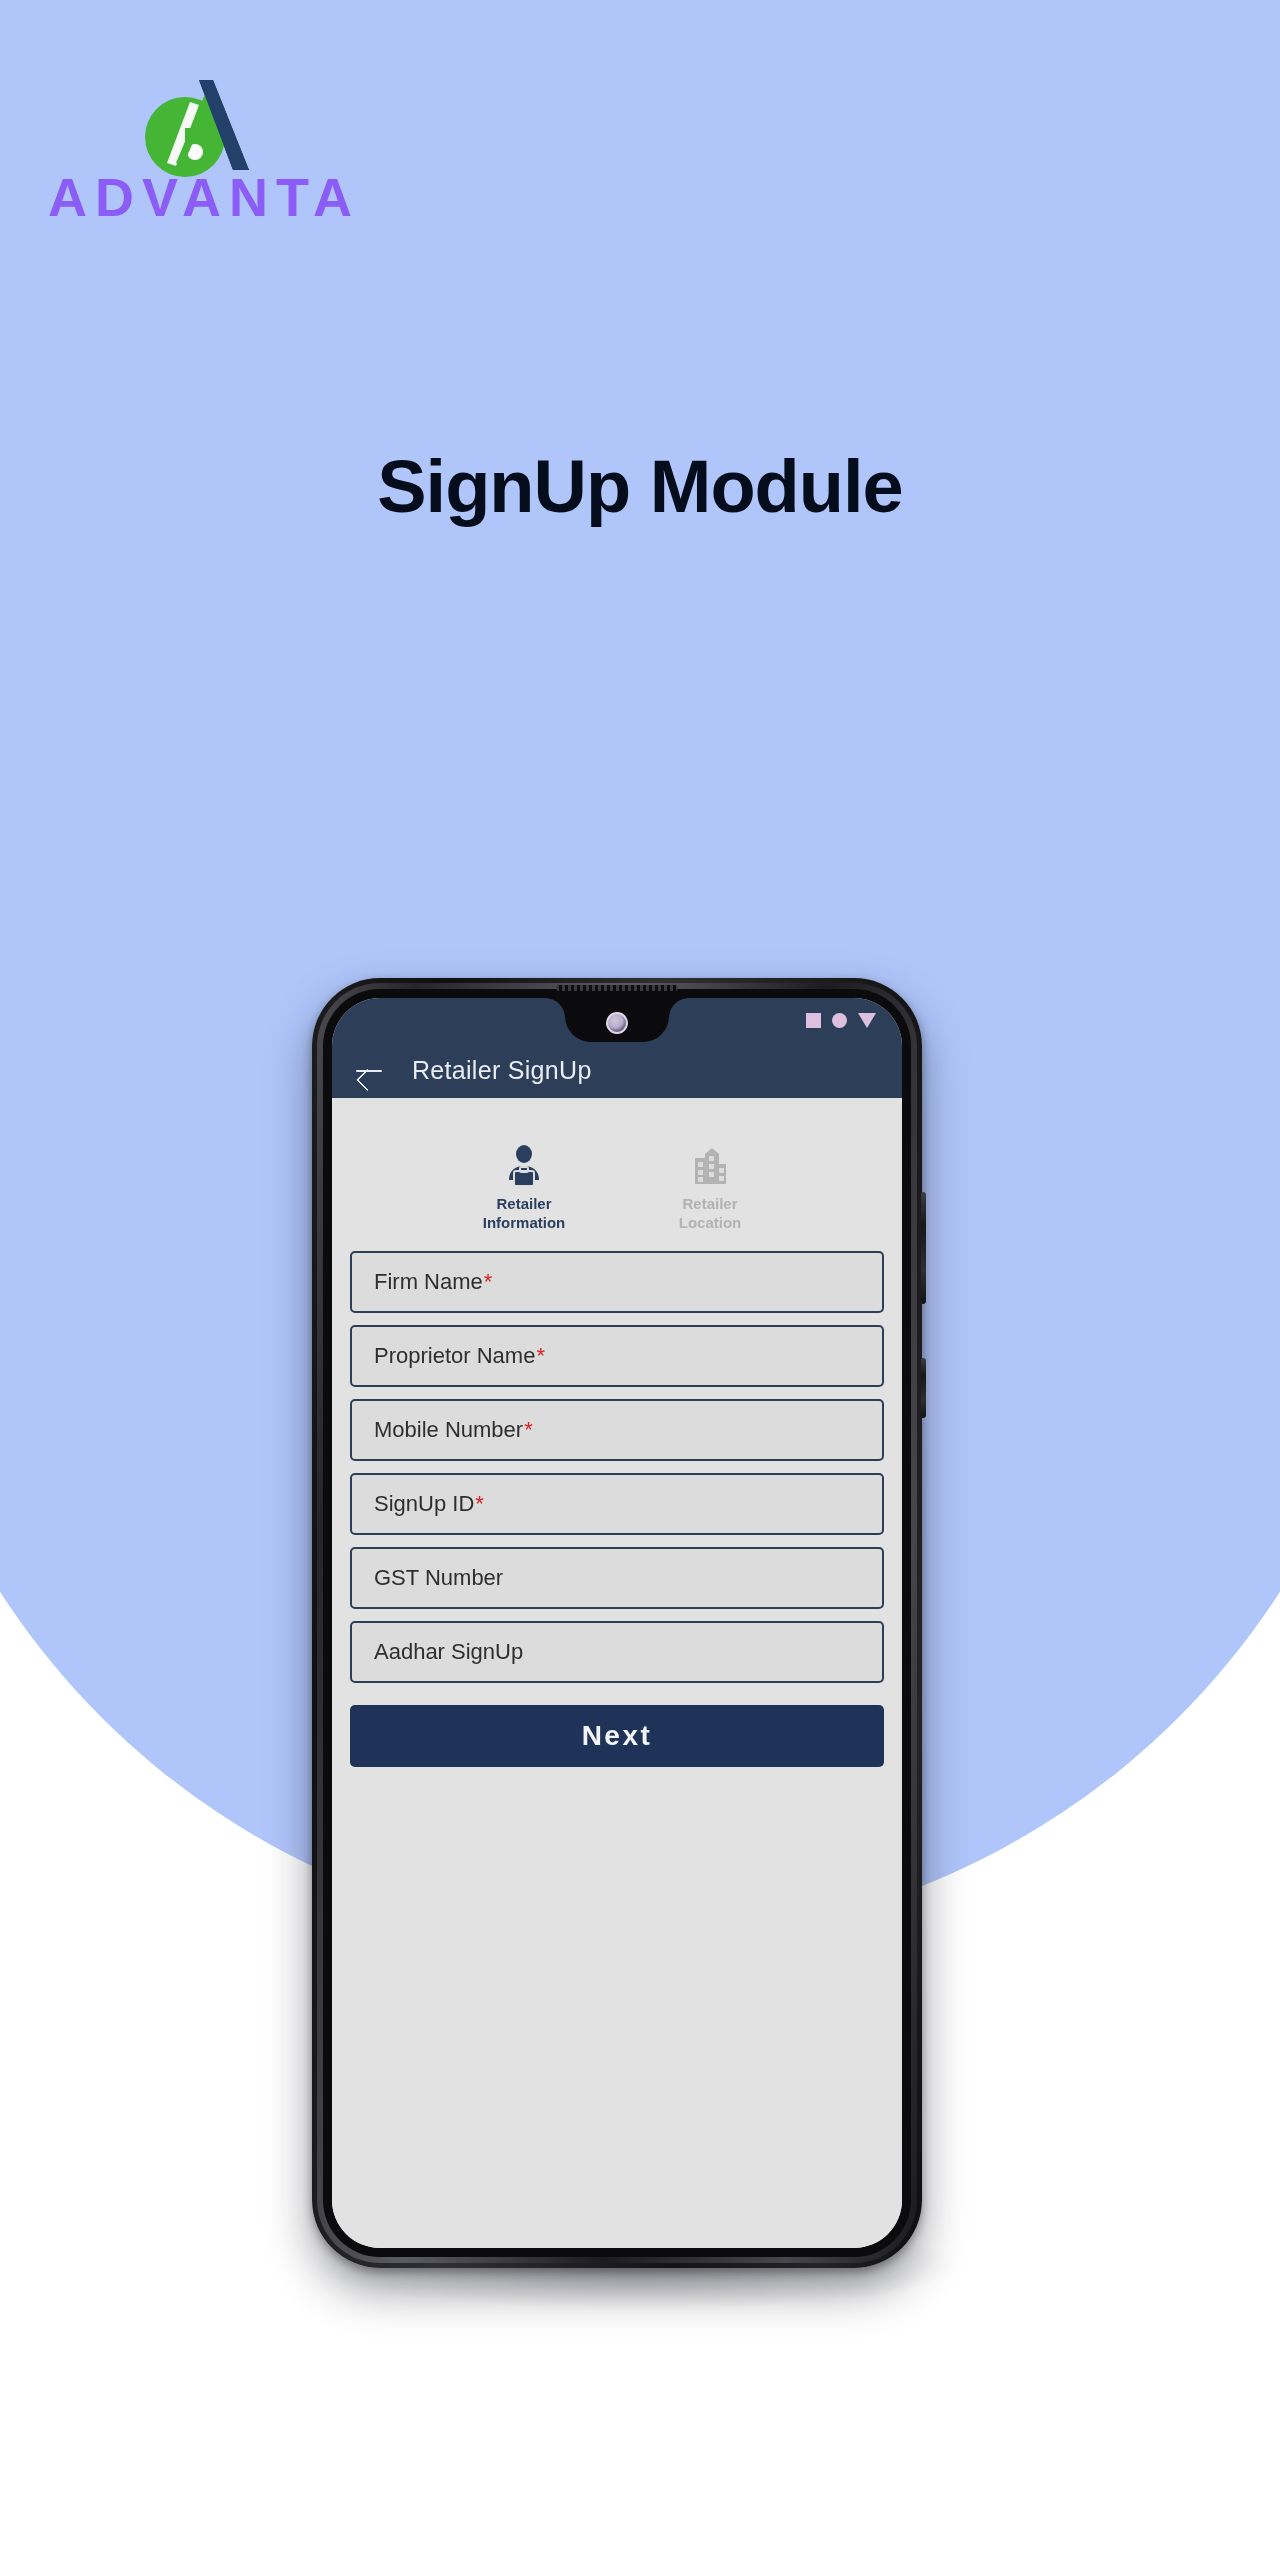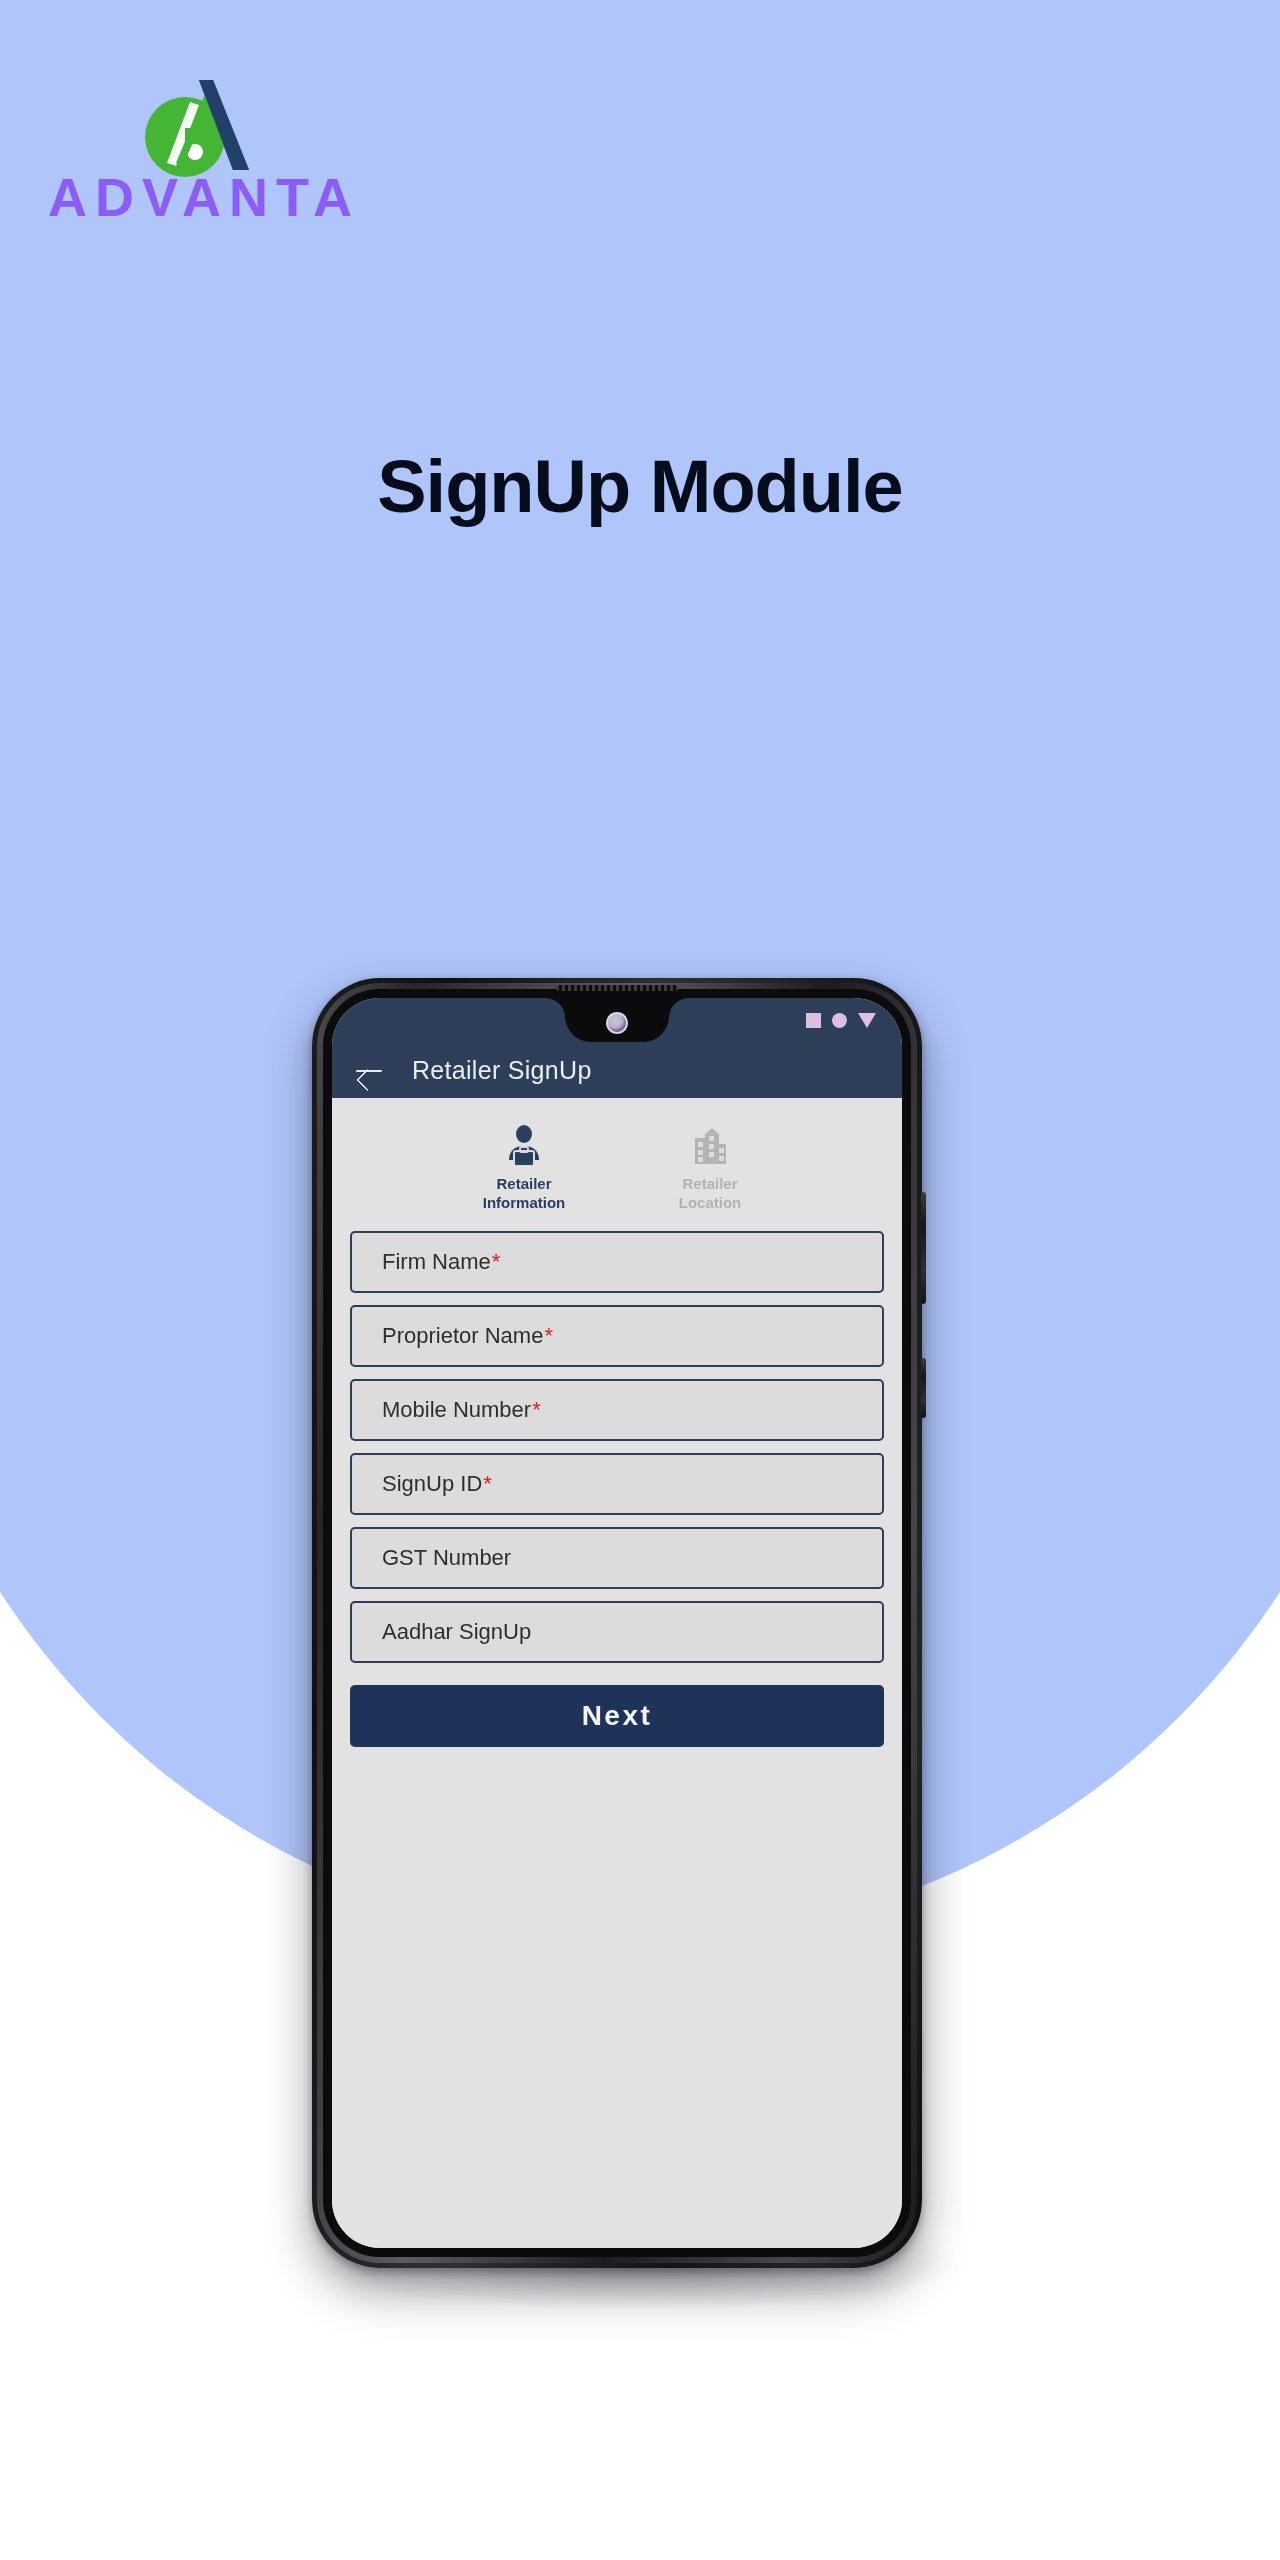--- a/index.html
+++ b/index.html
@@ -199,38 +199,38 @@
     display:flex;
     flex-direction:column;
     padding:0 18px;
   }
 
   
   #stepper {
     display:flex;
     justify-content:center;
     gap:68px;
-    padding:24px 0 14px;
+    padding:44px 0 14px;
   }
   .step { width:118px; text-align:center; display:flex; flex-direction:column; align-items:center; }
   .step-icon { height:44px; display:flex; align-items:flex-end; justify-content:center; margin-bottom:9px; }
   .step-label { font-size:15px; font-weight:700; line-height:1.25; }
   .step.active .step-label { color:#2a3f5f; }
   .step.inactive .step-label { color:#b3b3b3; }
 
   
   #fields { display:flex; flex-direction:column; gap:12px; padding-top:4px; }
   .field {
     height:62px;
     border:2px solid #2c3e58;
     border-radius:5px;
     background:#dcdcdc;
     display:flex;
     align-items:center;
-    padding:0 30px;
+    padding:0 22px;
     font-size:22px;
     color:#2e2e2e;
   }
   .req { color:#e02020; margin-left:1px; }
 
   
   #next-button {
     margin-top:22px;
     height:62px;
     border-radius:5px;

